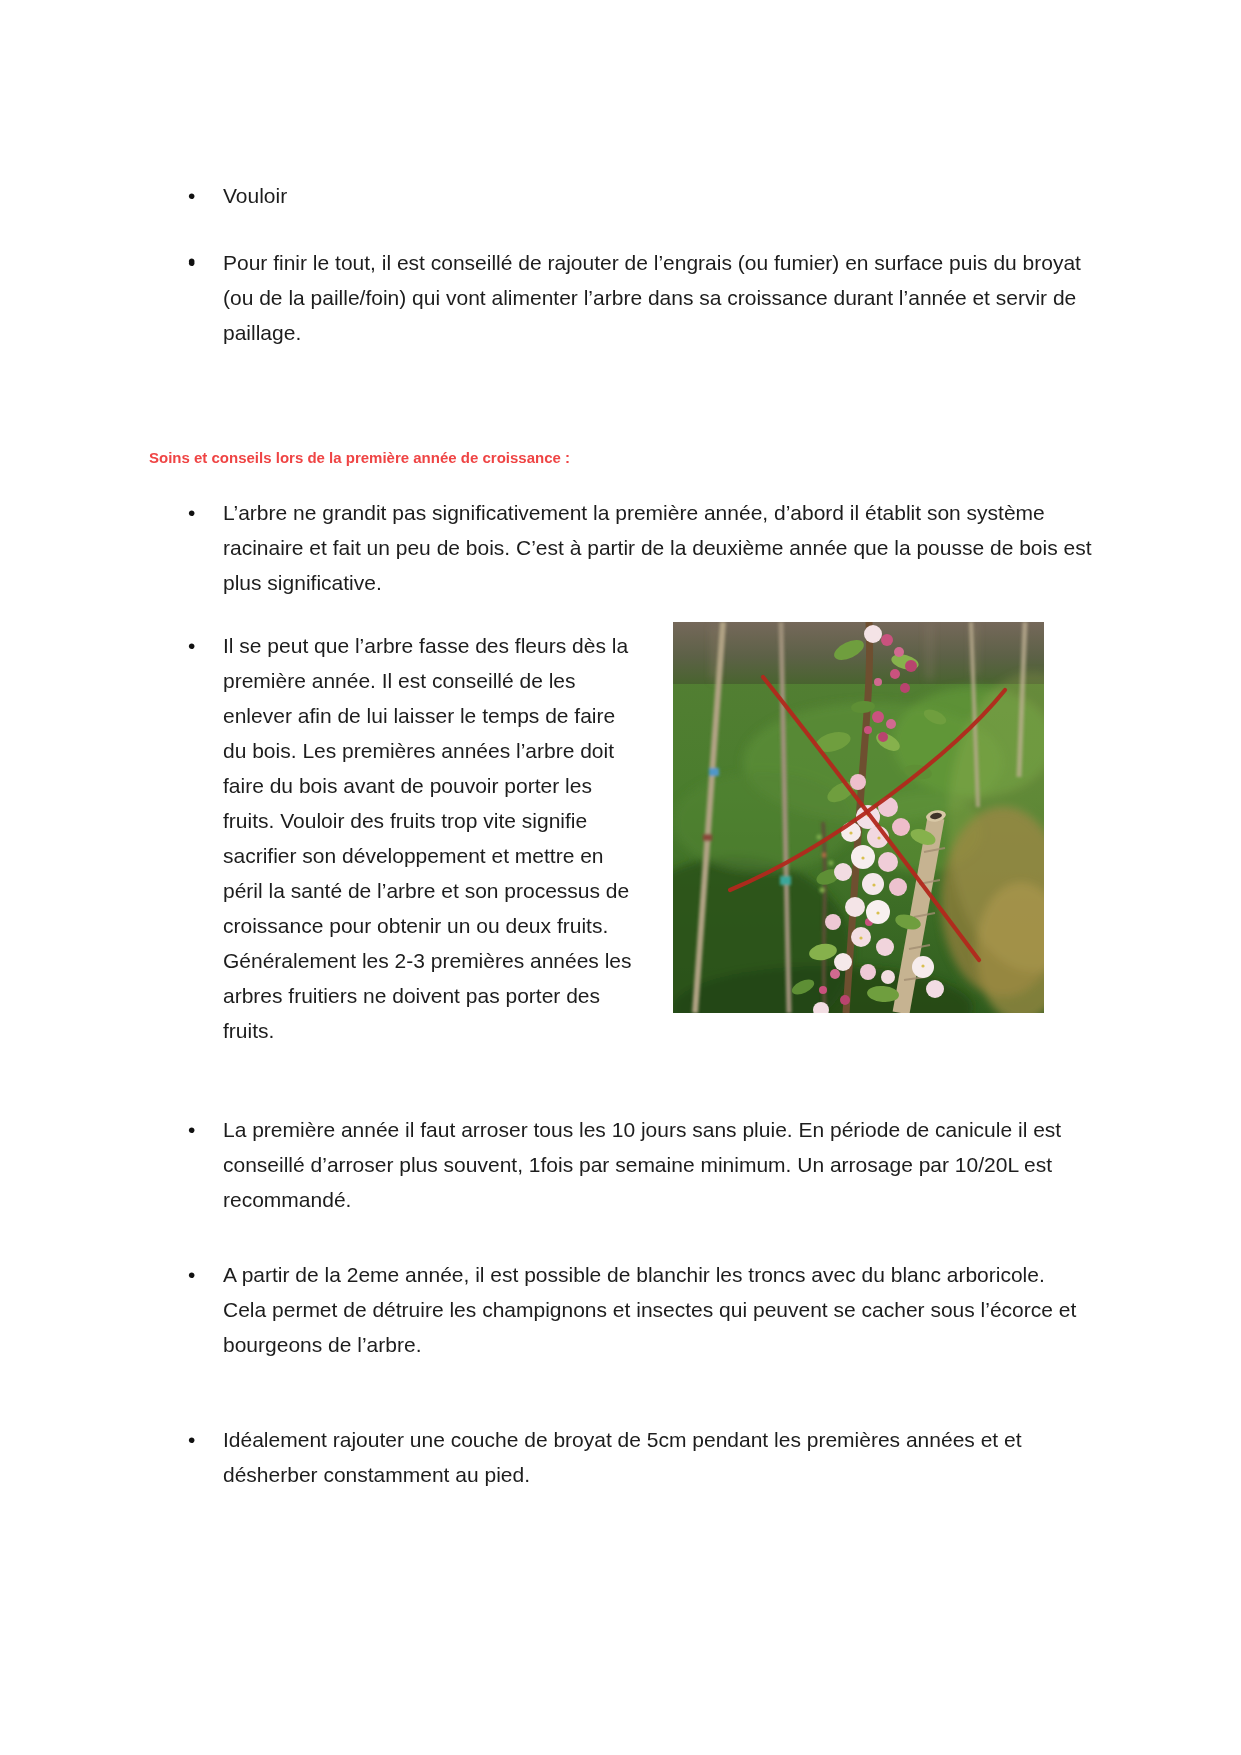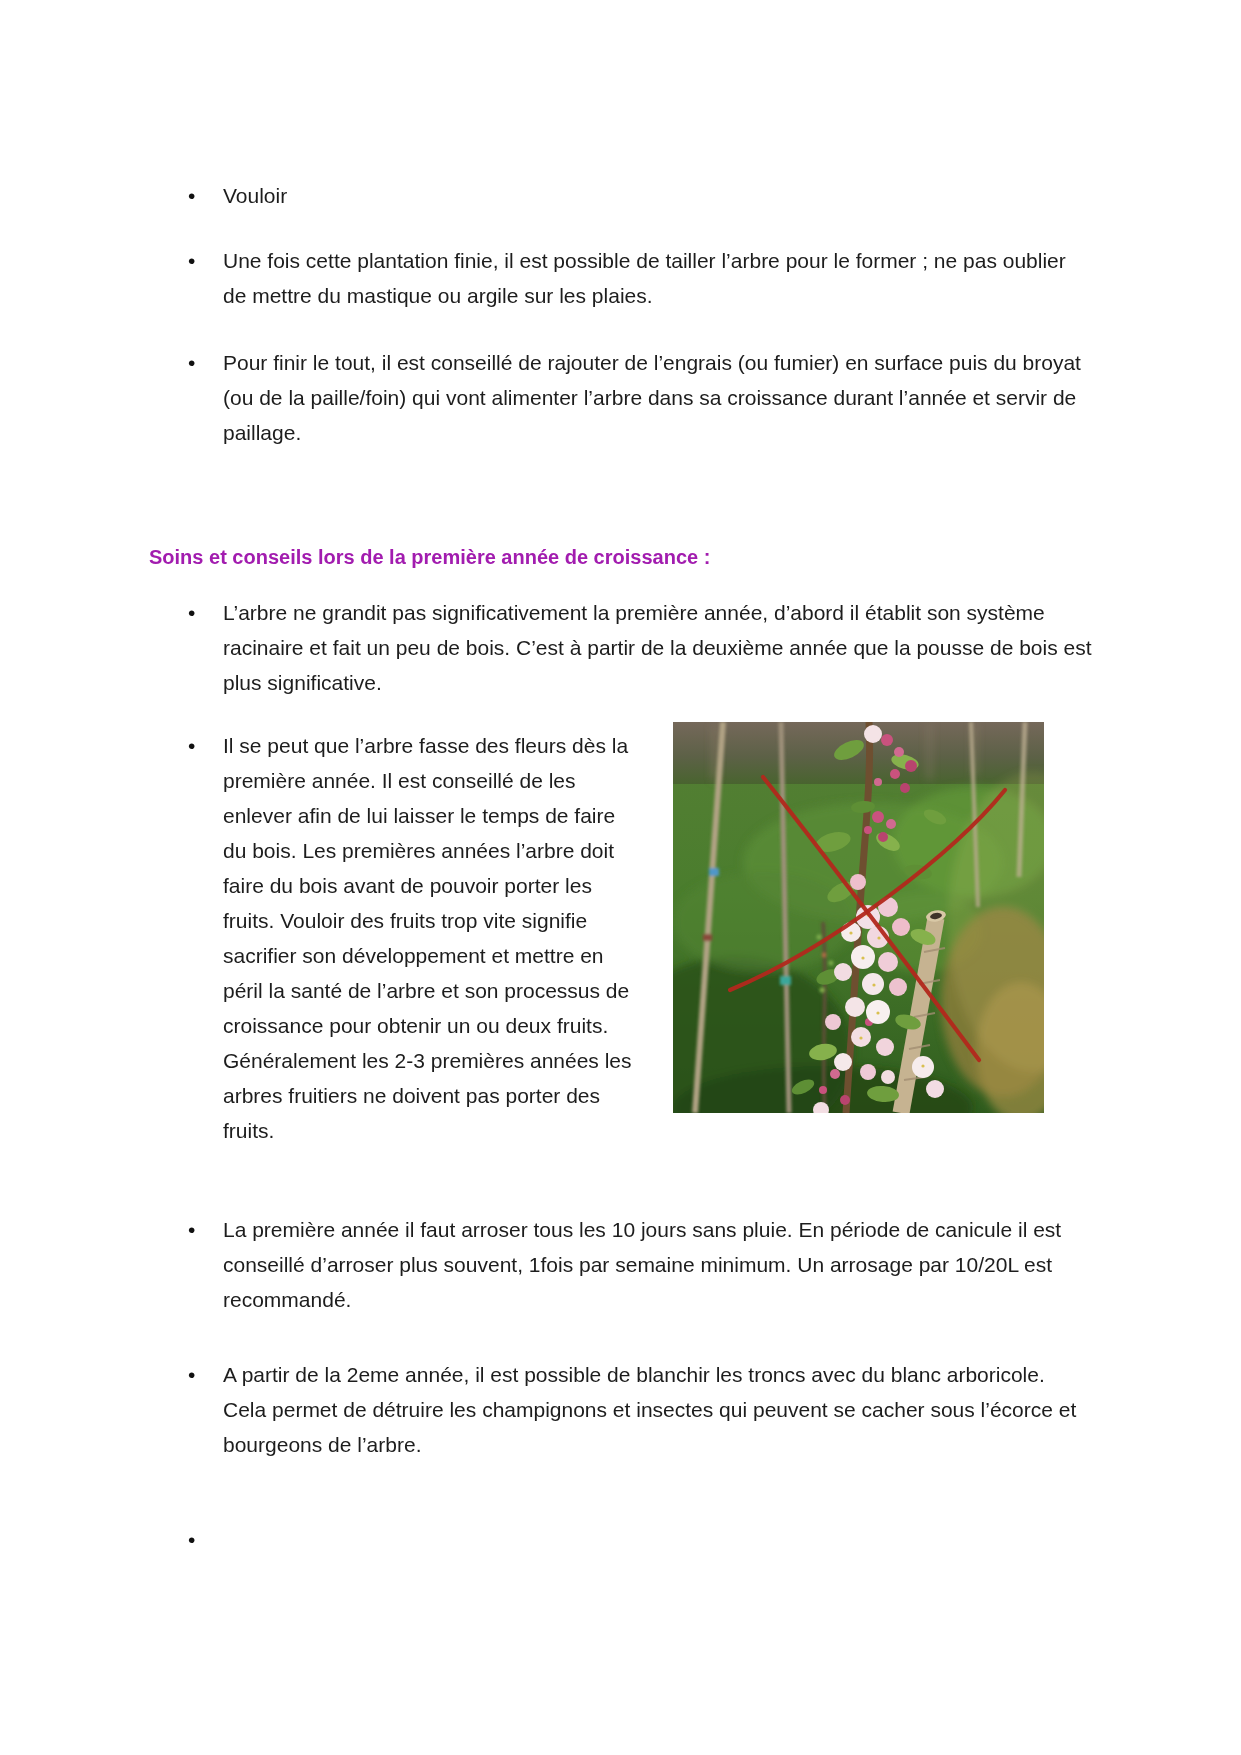--- a/index.html
+++ b/index.html
@@ -44,24 +44,24 @@
     left: 39px;
     top: 0;
     font-size: 21px;
     line-height: 35px;
     color: #111111;
   }
   .intro-list > li:nth-child(1) { margin-bottom: 30px; }
   .intro-list > li:nth-child(2) { margin-bottom: 32px; }
   .intro-list > li:nth-child(3) { margin-bottom: 0; }
   h2.section-heading {
-    font-size: 20px;
+    font-size: 15px;
     line-height: 35px;
     font-weight: 700;
-    color: #a21caf;
+    color: #ef4444;
     margin: 90px 0 20px 0;
   }
   .care-list > li:nth-child(1) { margin-bottom: 28px; }
   .care-list > li:nth-child(2) { margin-bottom: 64px; }
   .care-list > li:nth-child(3) { margin-bottom: 40px; }
   .care-list > li:nth-child(4) { margin-bottom: 60px; }
   .photo-float {
     float: right;
     width: 371px;
     height: 391px;
@@ -79,21 +79,20 @@
 <div class="page">
   <div class="content">
 
     <ul class="doc-list intro-list">
       <li>
         <span class="marker">•</span>
         <span class="li-text">Vouloir</span>
       </li>
       <li>
         <span class="marker">•</span>
-        <span class="li-text">Une fois cette plantation finie, il est possible de tailler l’arbre pour le former ; ne pas oublier de mettre du mastique ou argile sur les plaies.</span>
       </li>
       <li>
         <span class="marker">•</span>
         <span class="li-text">Pour finir le tout, il est conseillé de rajouter de l’engrais (ou fumier) en surface puis du broyat (ou de la paille/foin) qui vont alimenter l’arbre dans sa croissance durant l’année et servir de paillage.</span>
       </li>
     </ul>
 
     <h2 class="section-heading">Soins et conseils lors de la première année de croissance :</h2>
 
     <ul class="doc-list care-list">
@@ -249,17 +248,18 @@
       <li>
         <span class="marker">•</span>
         <span class="li-text">La première année il faut arroser tous les 10 jours sans pluie. En période de canicule il est conseillé d’arroser plus souvent, 1fois par semaine minimum. Un arrosage par 10/20L est recommandé.</span>
       </li>
       <li>
         <span class="marker">•</span>
         <span class="li-text">A partir de la 2eme année, il est possible de blanchir les troncs avec du blanc arboricole. Cela permet de détruire les champignons et insectes qui peuvent se cacher sous l’écorce et bourgeons de l’arbre.</span>
       </li>
       <li>
         <span class="marker">•</span>
+        <span class="li-text">Idéalement rajouter une couche de broyat de 5cm pendant les premières années et et désherber constamment au pied.</span>
       </li>
     </ul>
 
   </div>
 </div>
 
 </body></html>

